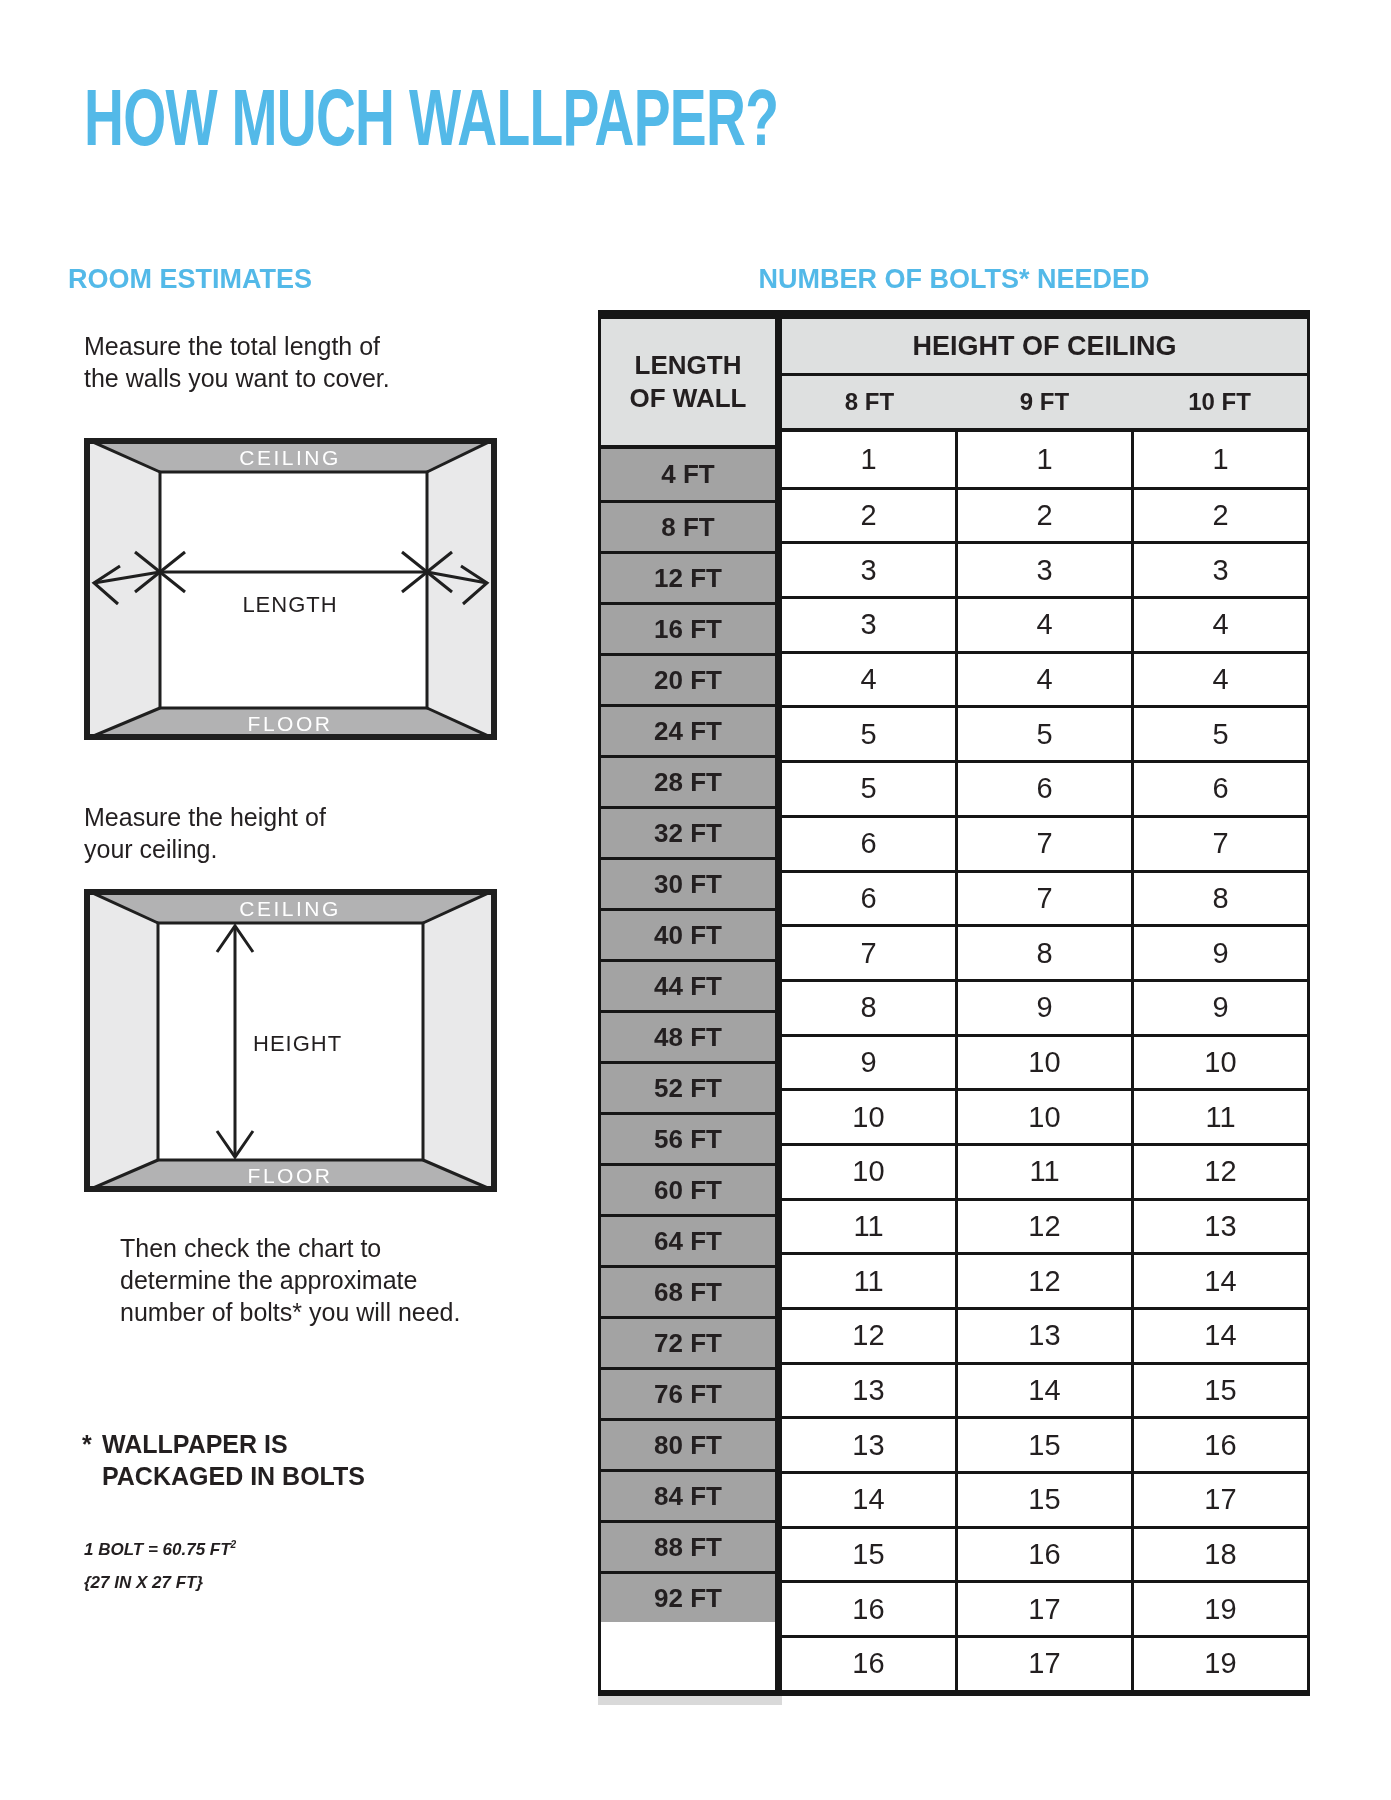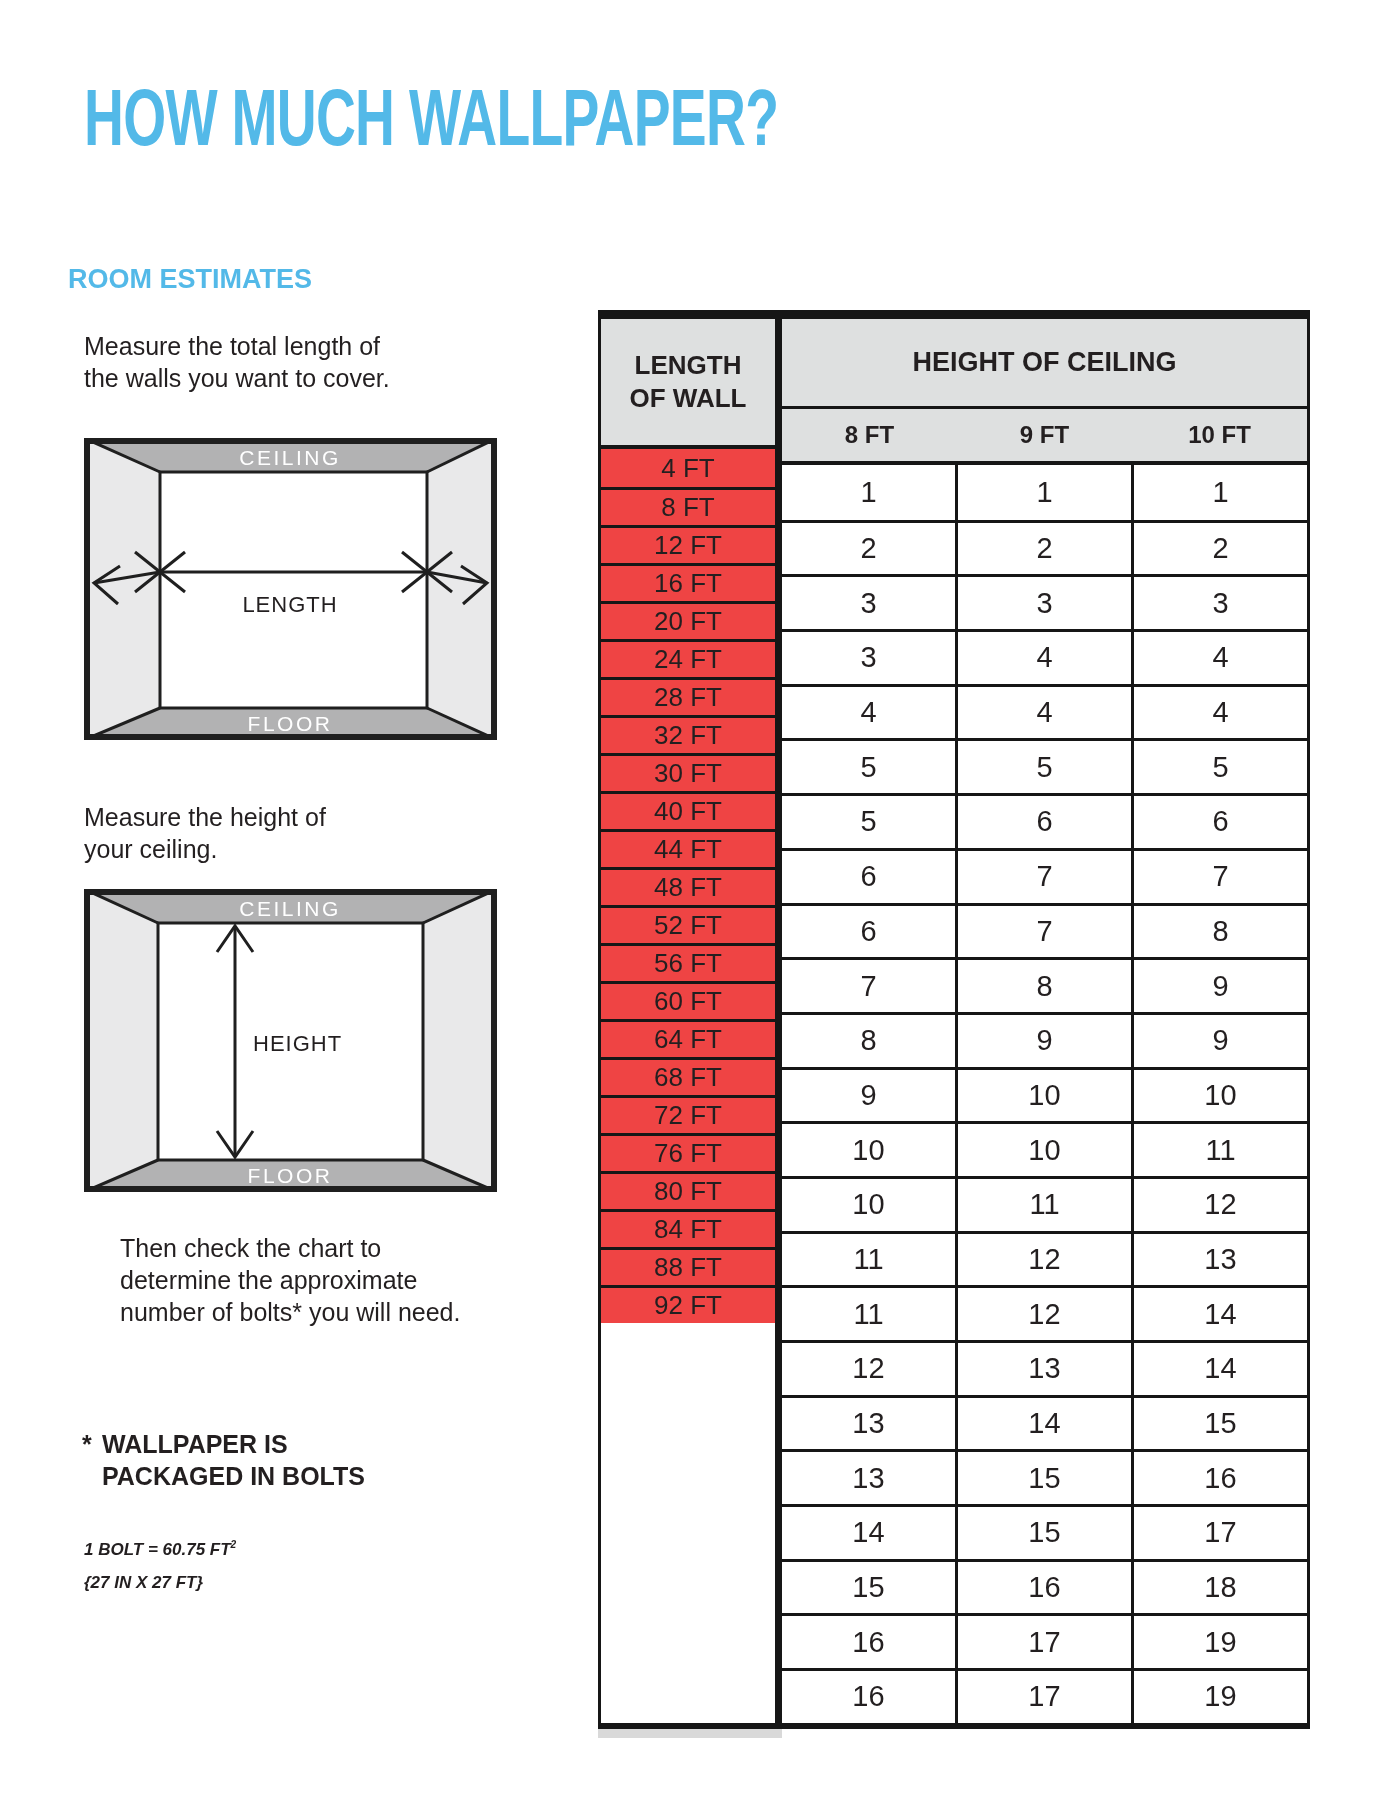--- a/index.html
+++ b/index.html
@@ -52,29 +52,29 @@
   .t-topbar { height:9px; background:#161616; }
   .t-main { display:flex; }
   .t-labels { width:177px; border-left:3px solid #161616; box-sizing:border-box; }
   .t-corner {
     height:126px; background:#dee0e0;
     display:flex; align-items:center; justify-content:center; text-align:center;
     font-weight:bold; font-size:26px; line-height:33px; white-space:pre-line;
   }
   .t-label-rows { border-top:4px solid #161616; }
   .t-lrow {
-    height:38px; box-sizing:border-box; background:#ef4444;
+    height:51px; box-sizing:border-box; background:#a3a3a3;
     display:flex; align-items:center; justify-content:center;
-    font-weight:normal; font-size:26px;
+    font-weight:bold; font-size:26px;
   }
   .t-lrow + .t-lrow { border-top:3px solid #161616; }
   .t-vbar { width:7px; background:#161616; }
   .t-data { flex:1; border-right:3px solid #161616; box-sizing:border-box; display:flex; flex-direction:column; }
   .t-group {
-    height:90px; box-sizing:border-box; background:#dee0e0; border-bottom:3px solid #161616;
+    height:57px; box-sizing:border-box; background:#dee0e0; border-bottom:3px solid #161616;
     display:flex; align-items:center; justify-content:center;
     font-weight:bold; font-size:27px;text-align:right;
   }
   .t-sub { height:52px; background:#dee0e0; display:flex; }
   .t-subcell { flex:1; display:flex; align-items:center; justify-content:center; font-weight:bold; font-size:24px; }
   .t-rows { border-top:4px solid #161616; }
   .t-row { display:flex; height:54.7px; box-sizing:border-box; }
   .t-row + .t-row { border-top:3px solid #161616; }
   .t-cell { flex:1; display:flex; align-items:center; justify-content:center; font-size:29px; background:#ffffff; }
   .t-cell + .t-cell { border-left:3px solid #161616; }
@@ -156,20 +156,21 @@
     <span class="star">*</span>
     <span class="fn-text">WALLPAPER IS
 PACKAGED IN BOLTS</span>
   </div>
 
   <div class="bolt-info">
     <div><span>1 BOLT = 60.75 FT</span><sup>2</sup></div>
     <div>{27 IN X 27 FT}</div>
   </div>
 
+  <div class="blue-heading bolts-heading">NUMBER OF BOLTS* NEEDED</div>
 
   <div class="bolt-table">
     <div class="t-topbar"></div>
     <div class="t-main">
       <div class="t-labels">
         <div class="t-corner">LENGTH
 OF WALL</div>
         <div class="t-label-rows">
             <div class="t-lrow">4 FT</div>
             <div class="t-lrow">8 FT</div>

